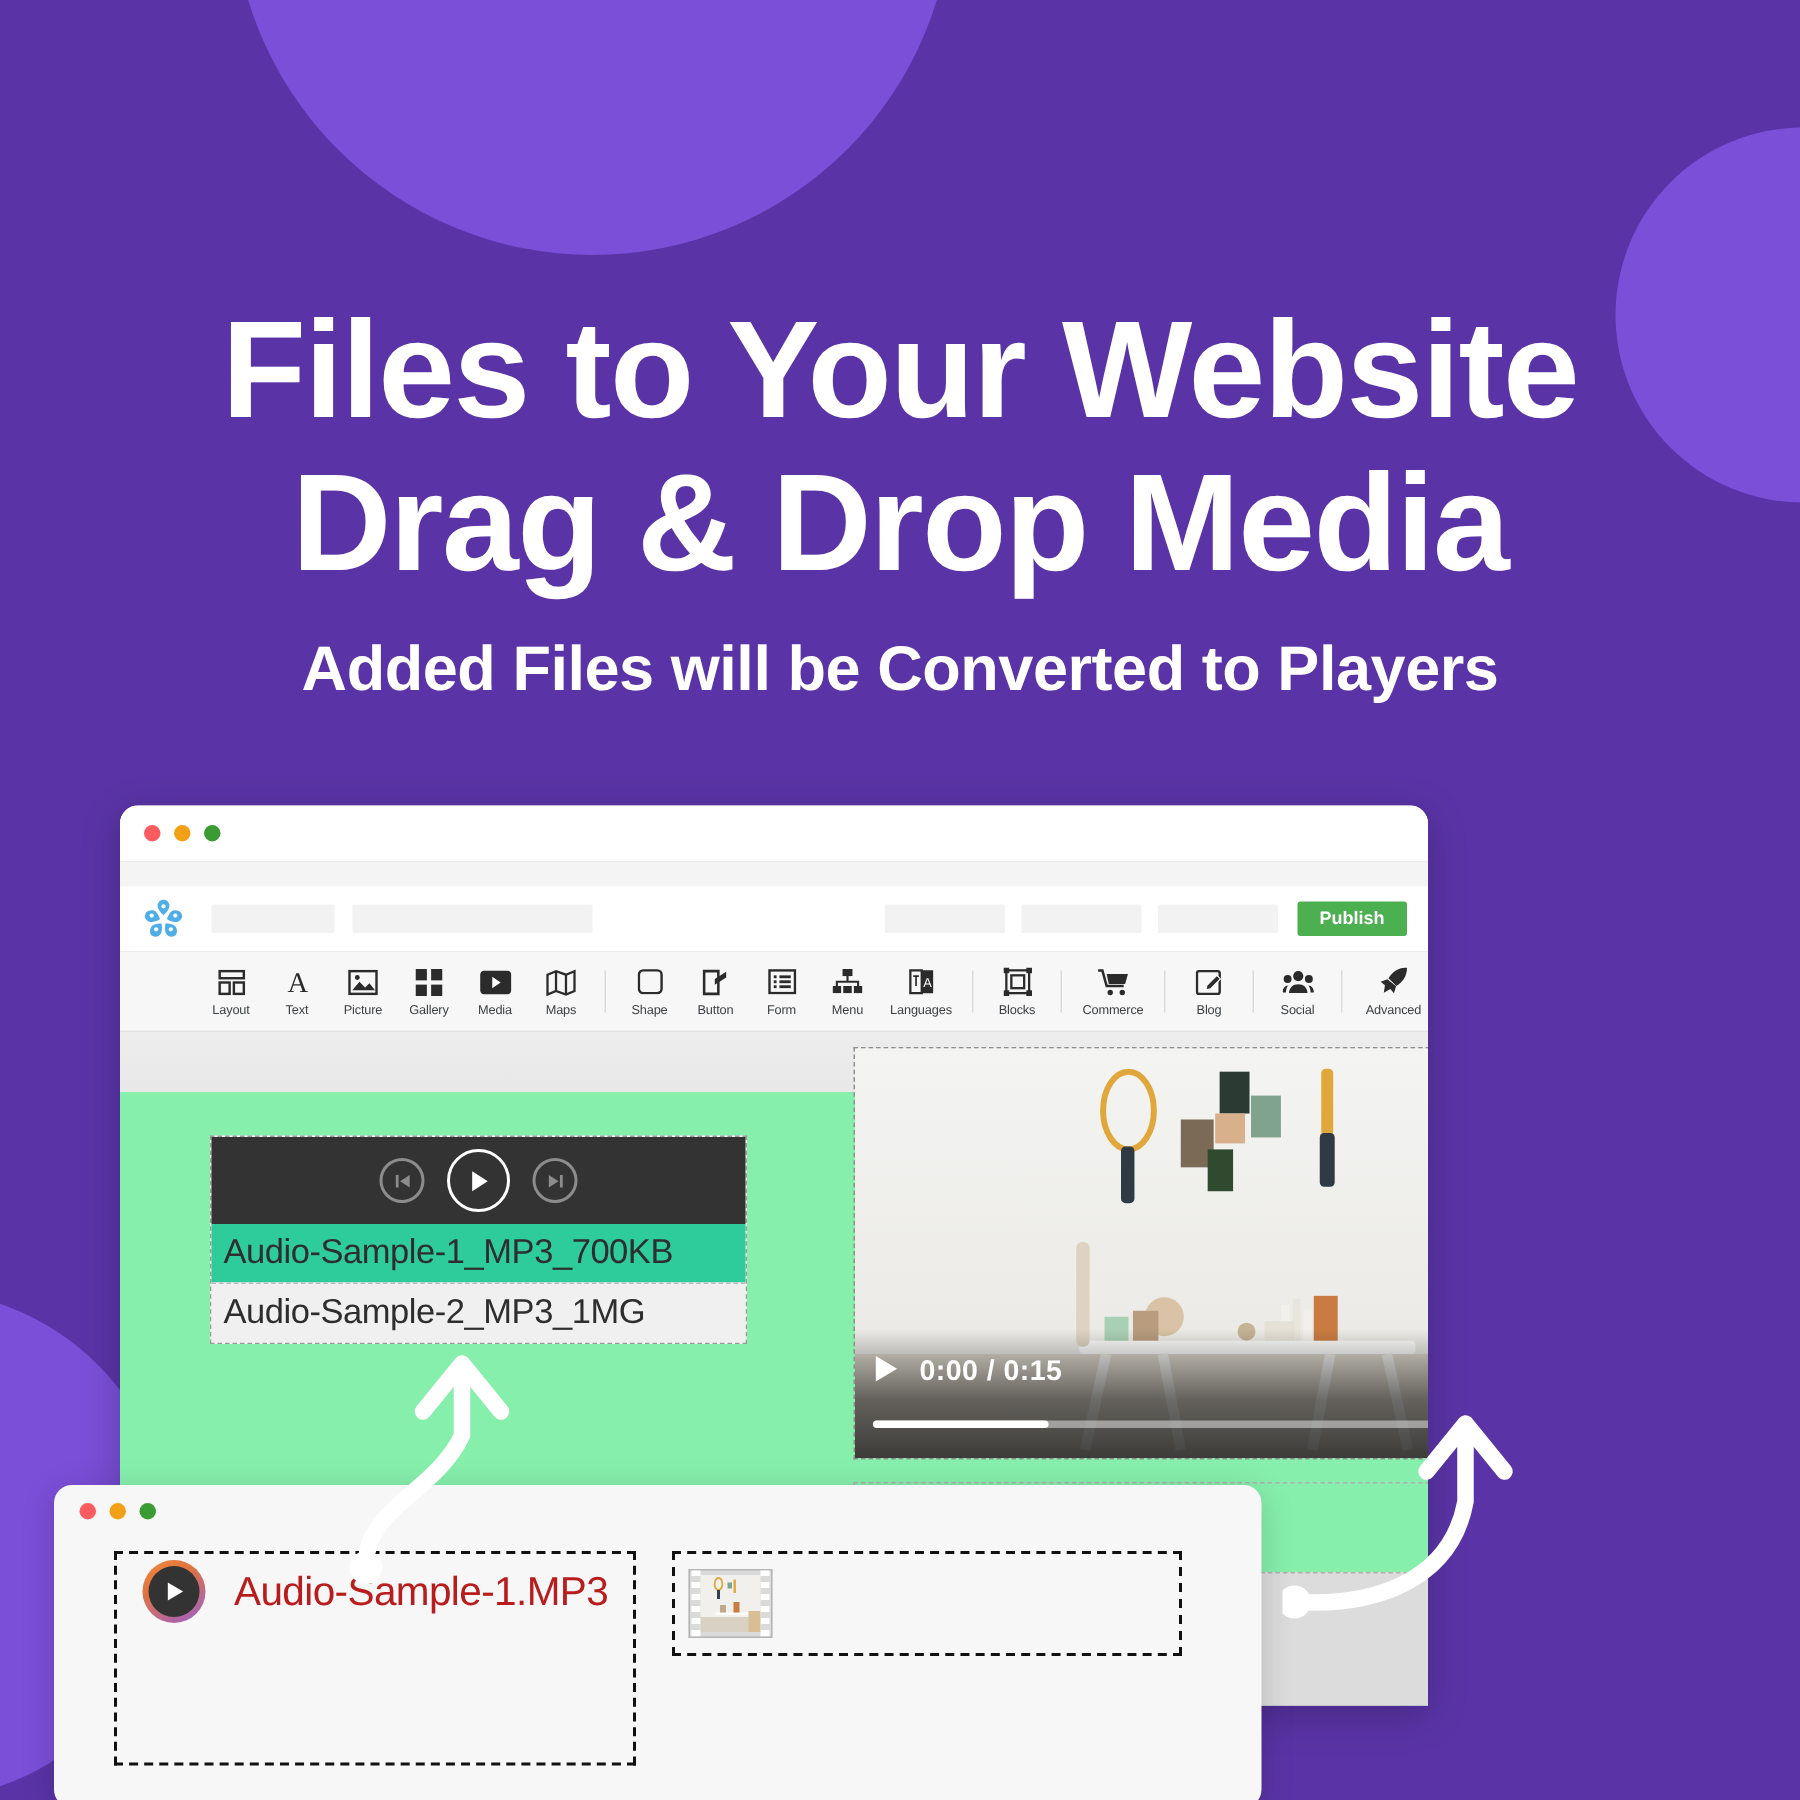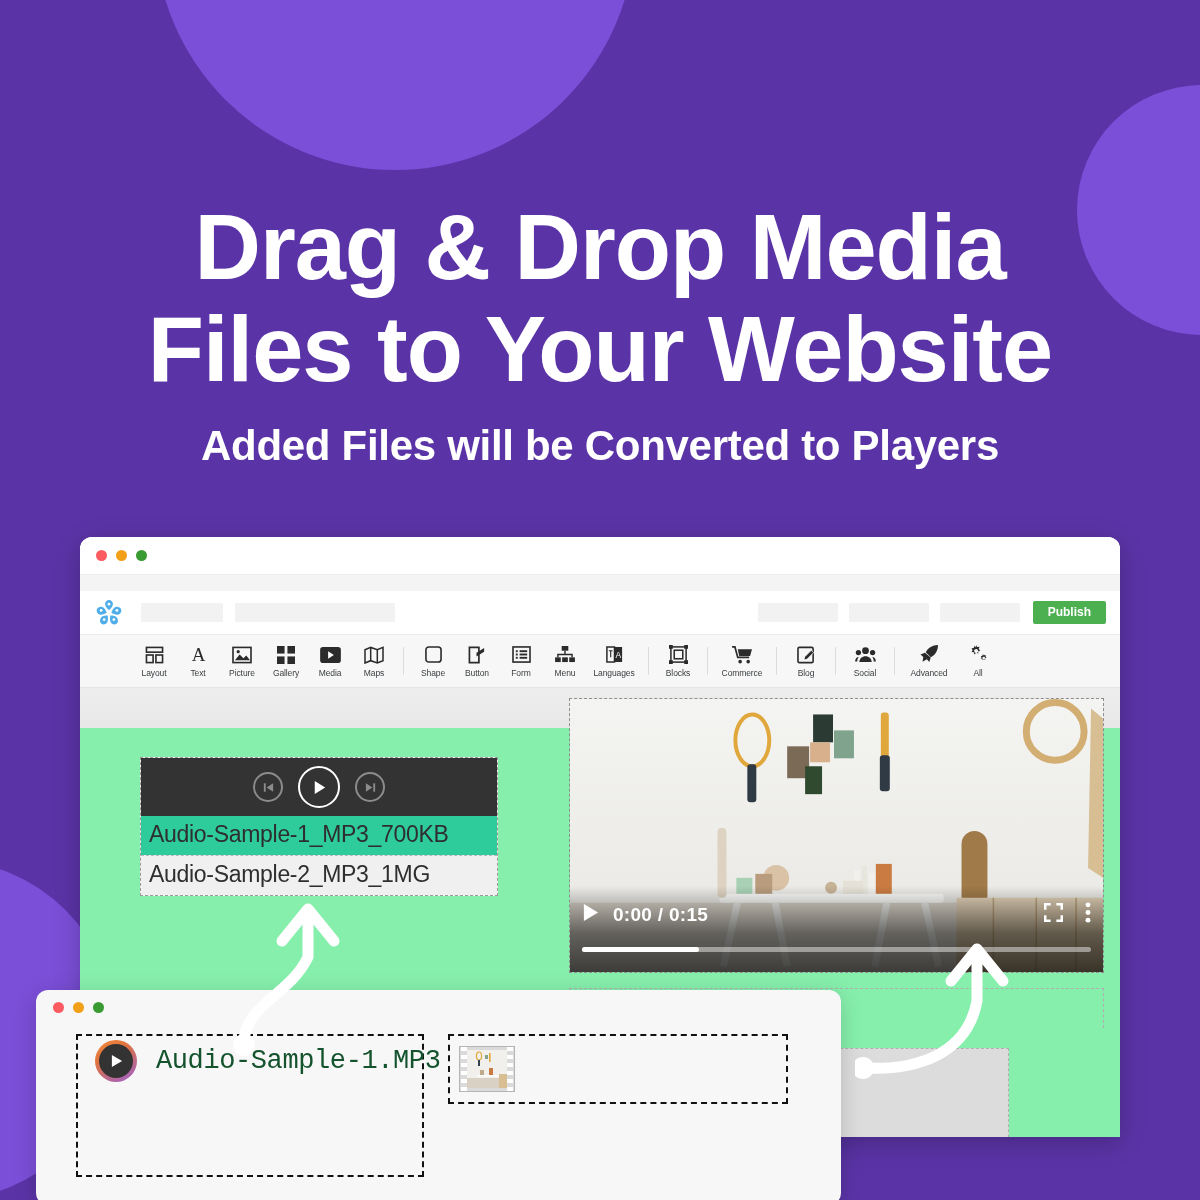--- a/index.html
+++ b/index.html
@@ -34,21 +34,21 @@
     font-weight: bold;
     color: #ffffff;
     letter-spacing: -0.3px;
     white-space: nowrap;
   }
 
   
   #builder-window {
     position: absolute;
     left: 80px; top: 537px;
-    width: 1040px; height: 600px;
+    width: 872px; height: 600px;
     background: #ffffff;
     border-radius: 12px 12px 0 0;
     overflow: hidden;
     box-shadow: 0 6px 26px rgba(0,0,0,0.22);
   }
   .titlebar {
     height: 37px; background: #ffffff;
     display: flex; align-items: center; padding-left: 16px; gap: 9px;
   }
   .dot { width: 11px; height: 11px; border-radius: 50%; }
@@ -157,21 +157,21 @@
     background: #F7F7F7;
     border-radius: 12px;
     box-shadow: 0 5px 22px rgba(0,0,0,0.17);
     overflow: hidden;
   }
   .files-titlebar { height: 34px; display: flex; align-items: center; padding-left: 17px; gap: 9px; }
   .drop-zone { position: absolute; border: 2px dashed #111111; }
   #audio-drop { left: 40px; top: 44px; width: 348px; height: 143px; }
   #video-drop { left: 412px; top: 44px; width: 340px; height: 70px; }
   .file-row { display: flex; align-items: center; height: 50px; padding-left: 17px; }
-  .file-name { font-size: 27px; color: #14532d; margin-left: 19px; letter-spacing: -0.4px; white-space: nowrap; font-family: Liberation Mono, monospace; }
+  .file-name { font-size: 27px; color: #b91c1c; margin-left: 19px; letter-spacing: -0.4px; white-space: nowrap; }
   .audio-ico { width: 42px; height: 42px; border-radius: 50%; flex: 0 0 auto;
                background: linear-gradient(150deg, #F08B3A 0%, #E0733F 35%, #9B5FD0 100%);
                display: flex; align-items: center; justify-content: center; }
   .audio-ico-inner { width: 34px; height: 34px; border-radius: 50%; background: #333333;
                      display: flex; align-items: center; justify-content: center; }
   .film-ico { width: 56px; height: 46px; background: #DADADA; border: 1px solid #B5B5B5;
               flex: 0 0 auto; position: relative; padding: 0 7px; display:flex; align-items:center; }
   .film-ico .perf { position: absolute; top: 0; bottom: 0; width: 6px;
                     background: repeating-linear-gradient(#ffffff 0 4px, #DADADA 4px 8px); }
   .film-ico .perf.l { left: 1px; } .film-ico .perf.r { right: 1px; }
@@ -183,22 +183,22 @@
   #arrow-right { left: 855px; top: 935px; width: 215px; height: 155px; }
 </style>
 </head>
 <body>
 
 <div class="bg-circle" id="circle-top"></div>
 <div class="bg-circle" id="circle-right"></div>
 <div class="bg-circle" id="circle-bottom"></div>
 
 <div class="headline-wrap">
+  <div class="headline">Files to Your Website</div>
   <div class="headline">Drag &amp; Drop Media</div>
-  <div class="headline">Files to Your Website</div>
   <div class="subheadline">Added Files will be Converted to Players</div>
 </div>
 
 <div id="builder-window">
 
   <div class="titlebar">
     <span class="dot red"></span>
     <span class="dot amber"></span>
     <span class="dot green"></span>
   </div>

